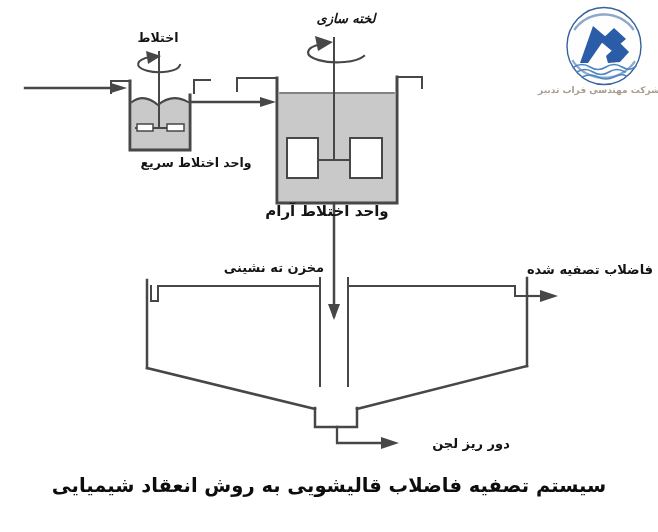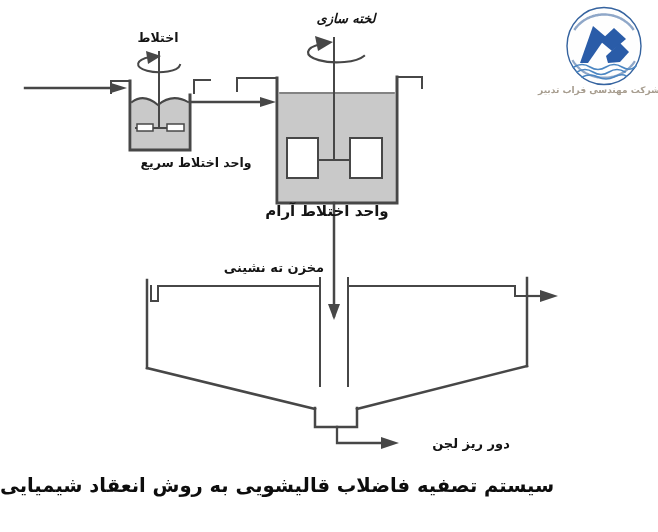--- a/index.html
+++ b/index.html
@@ -24,21 +24,21 @@
   #lbl-coagulation{left:158px;top:31px;font-size:12.5px;}
   #lbl-rapid{left:169px;top:156px;font-size:12.5px;margin-left:27px;}
   #lbl-floc{left:346px;top:12px;font-size:13px;font-style:italic;}
   #lbl-slow{left:327px;top:203px;font-size:15px;}
   #lbl-settle{left:230px;top:261px;font-size:13px;margin-left:44px;}
   #lbl-treated{left:590px;top:263px;font-size:13px;}
   #lbl-sludge{left:471px;top:437px;font-size:13px;}
   .caption{
     position:absolute;
     left:0;top:474px;width:658px;
-    text-align:left;
+    text-align:center;
     direction:rtl;
     font-weight:700;
     font-size:19.5px;
     color:#0d0d0d;
   }
   .logo-caption{
     position:absolute;
     left:599px;top:85px;
     transform:translateX(-50%);
     direction:rtl;
@@ -144,19 +144,20 @@
       </g>
 
     </g>
   </svg>
 
   <div class="lbl" id="lbl-coagulation">اختلاط</div>
   <div class="lbl" id="lbl-rapid">واحد اختلاط سریع</div>
   <div class="lbl" id="lbl-floc">لخته سازی</div>
   <div class="lbl" id="lbl-slow">واحد اختلاط آرام</div>
   <div class="lbl" id="lbl-settle">مخزن ته نشینی</div>
+  <div class="lbl" id="lbl-treated">فاضلاب تصفیه شده</div>
   <div class="lbl" id="lbl-sludge">دور ریز لجن</div>
 
   <div class="caption">سیستم تصفیه فاضلاب قالیشویی به روش انعقاد شیمیایی</div>
 
   <div class="logo-caption">شرکت مهندسی فراب تدبیر</div>
 
 </div>
 
 </body></html>

